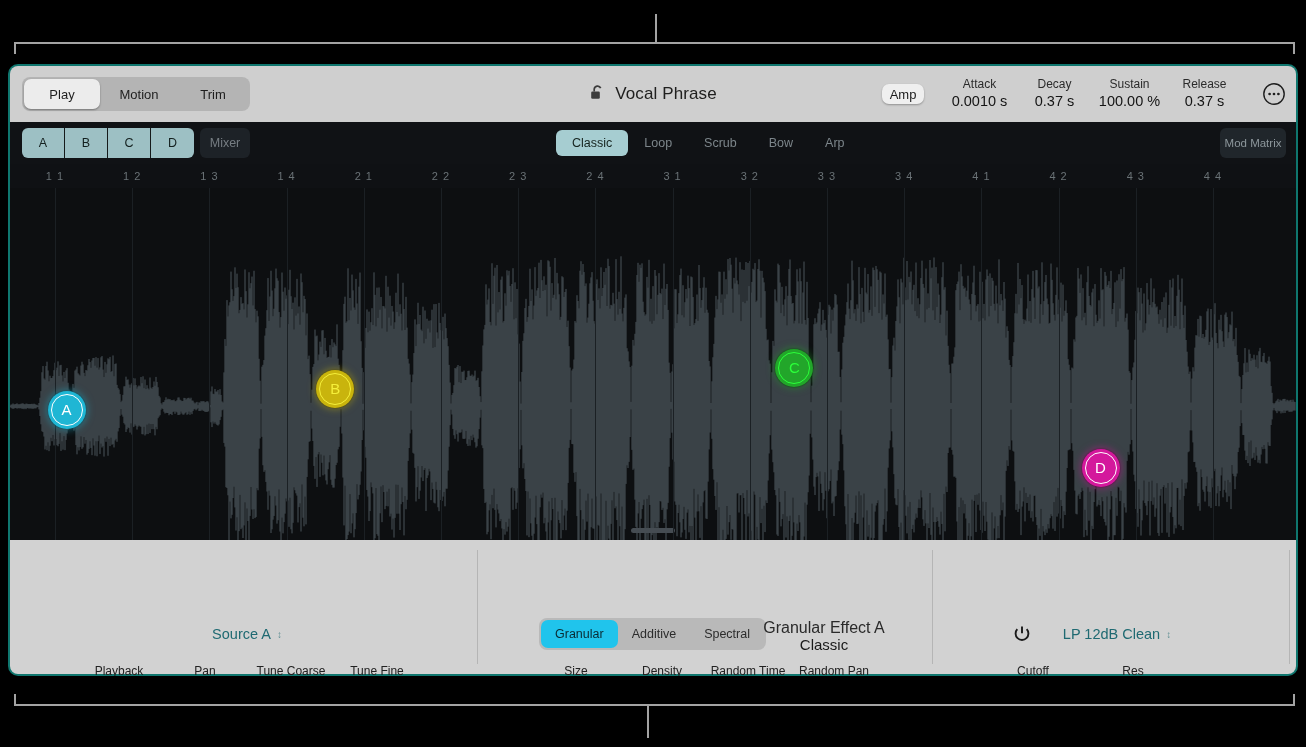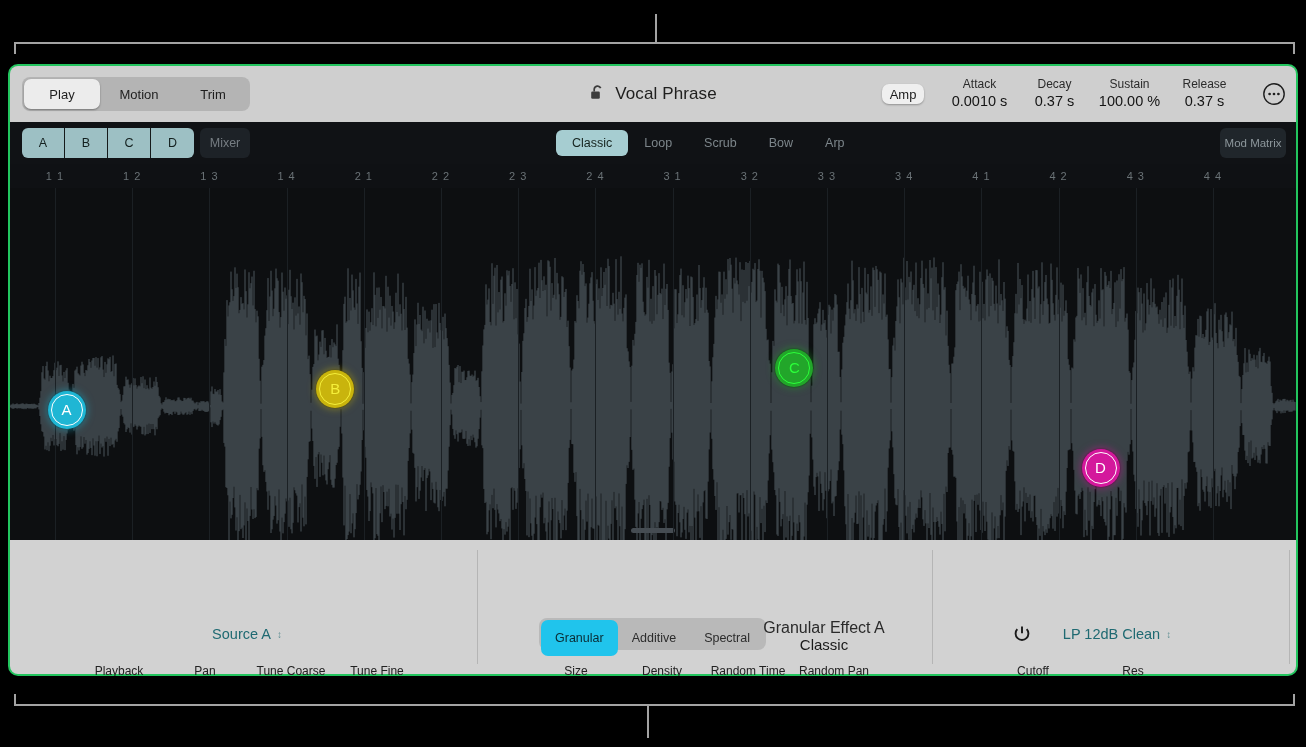--- a/index.html
+++ b/index.html
@@ -18,21 +18,21 @@
     border-left: 2px solid #a3a3a3; border-right: 2px solid #a3a3a3; }
   .bracket-bottom { top: 694px; border-bottom: 2px solid #a3a3a3;
     border-left: 2px solid #a3a3a3; border-right: 2px solid #a3a3a3; }
   .tick-top { position: absolute; left: 655px; top: 14px; width: 2px; height: 30px; background: #a3a3a3; }
   .tick-bottom { position: absolute; left: 647px; top: 706px; width: 2px; height: 32px; background: #a3a3a3; }
 
   
   .plugin {
     position: absolute; left: 8px; top: 64px;
     width: 1290px; height: 612px;
-    background: #22c55e; border-radius: 10px; overflow: hidden; text-decoration: underline;
+    background: #0f766e; border-radius: 10px; overflow: hidden; text-decoration: underline;
   }
 
   
   .header {
     position: absolute; left: 2px; top: 2px; width: 1286px; height: 56px;
     background: #cfcfcf; border-radius: 8px 8px 0 0;
     display: flex; align-items: center;
   }
   .seg {
     display: flex; margin-left: 12px; background: #b4b4b4;
@@ -164,21 +164,21 @@
     position: absolute; text-align: center; transform: translateX(-50%);
   }
   .eff-title .t1 { font-size: 16px; color: #2a2a2a; line-height: 15px; }
   .eff-title .t2 { font-size: 15px; color: #1a1a1a; line-height: 19px; }
 
   .gas {
     position: absolute; display: flex; background: #b9b9b9;
     border-radius: 8px; padding: 2px; height: 32px;
   }
   .gas > div {
-    height: 36px; display: flex; align-items: center; justify-content: center;
+    height: 28px; display: flex; align-items: center; justify-content: center;
     font-size: 12.5px; color: #2c2c2c; border-radius: 7px; padding: 0 14px;
   }
   .gas > div.sel { background: #20c4ec; color: #0a2b33; }
 
   .power-icon { position: absolute; width: 18px; height: 18px; }
 </style>
 </head>
 <body>
 
 <div class="bracket-top"></div>

